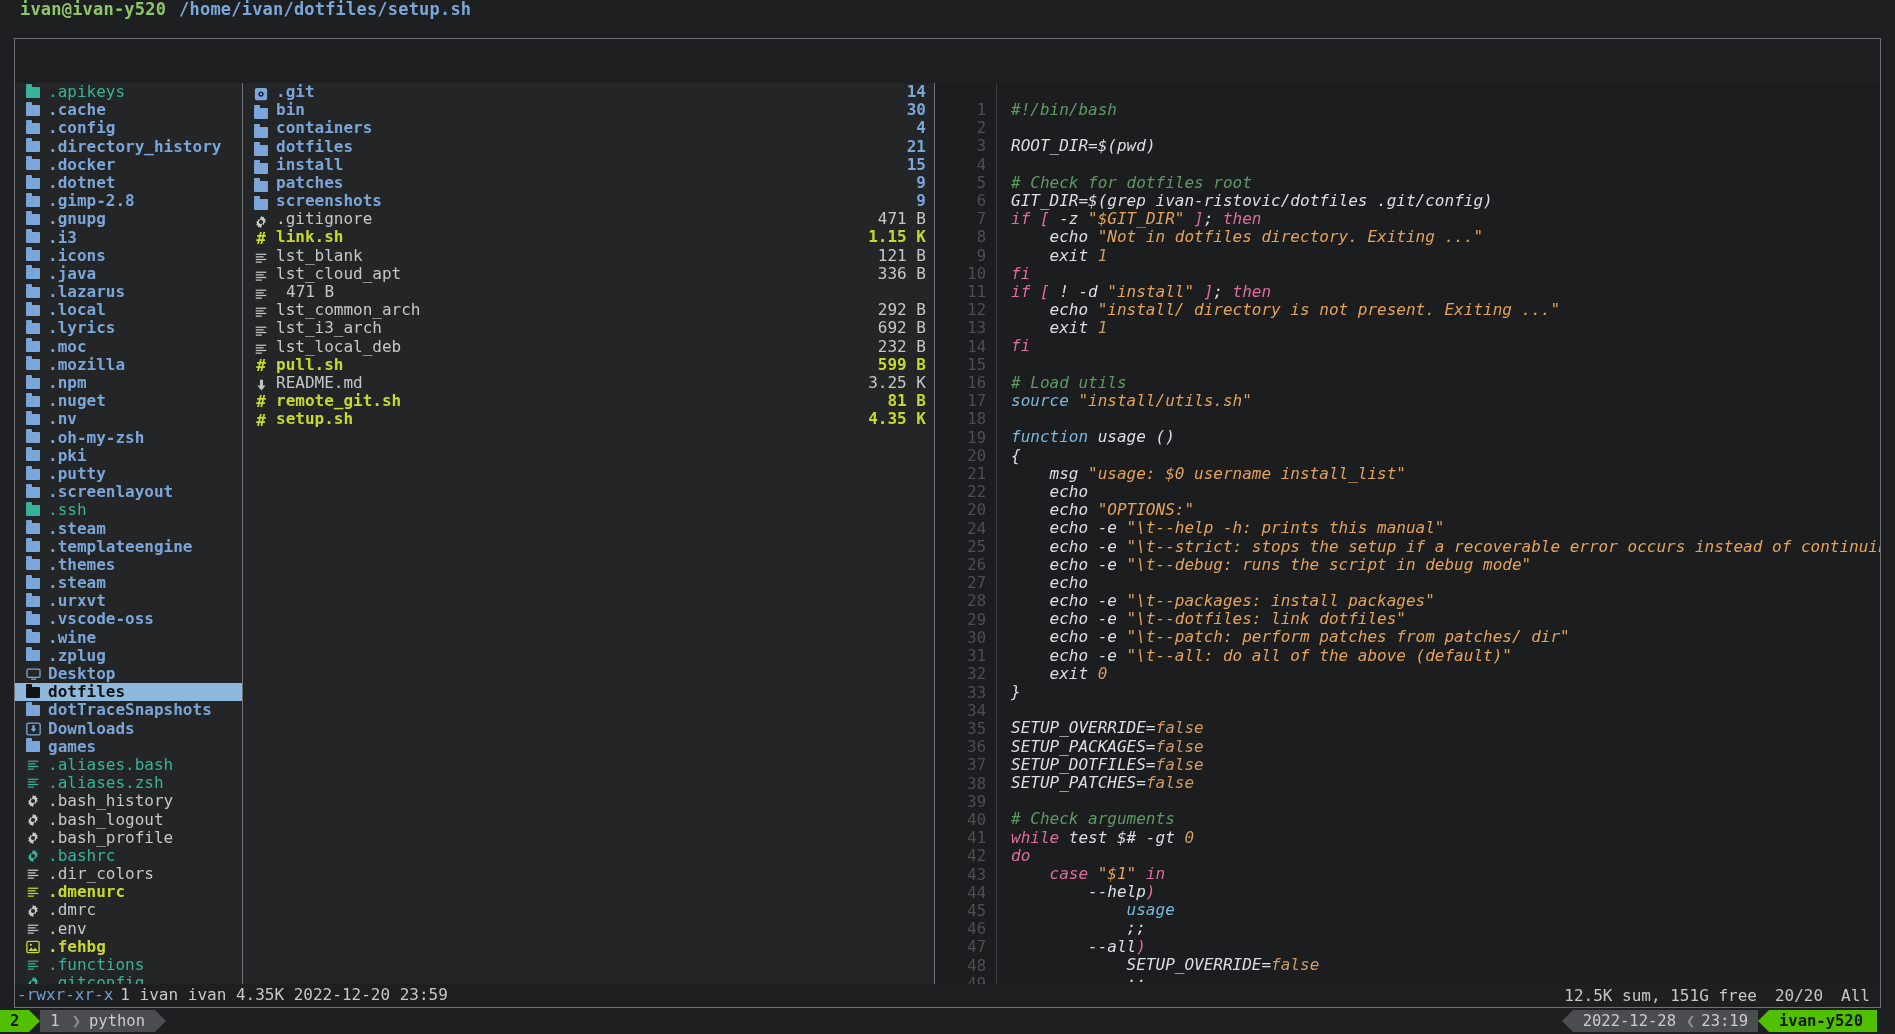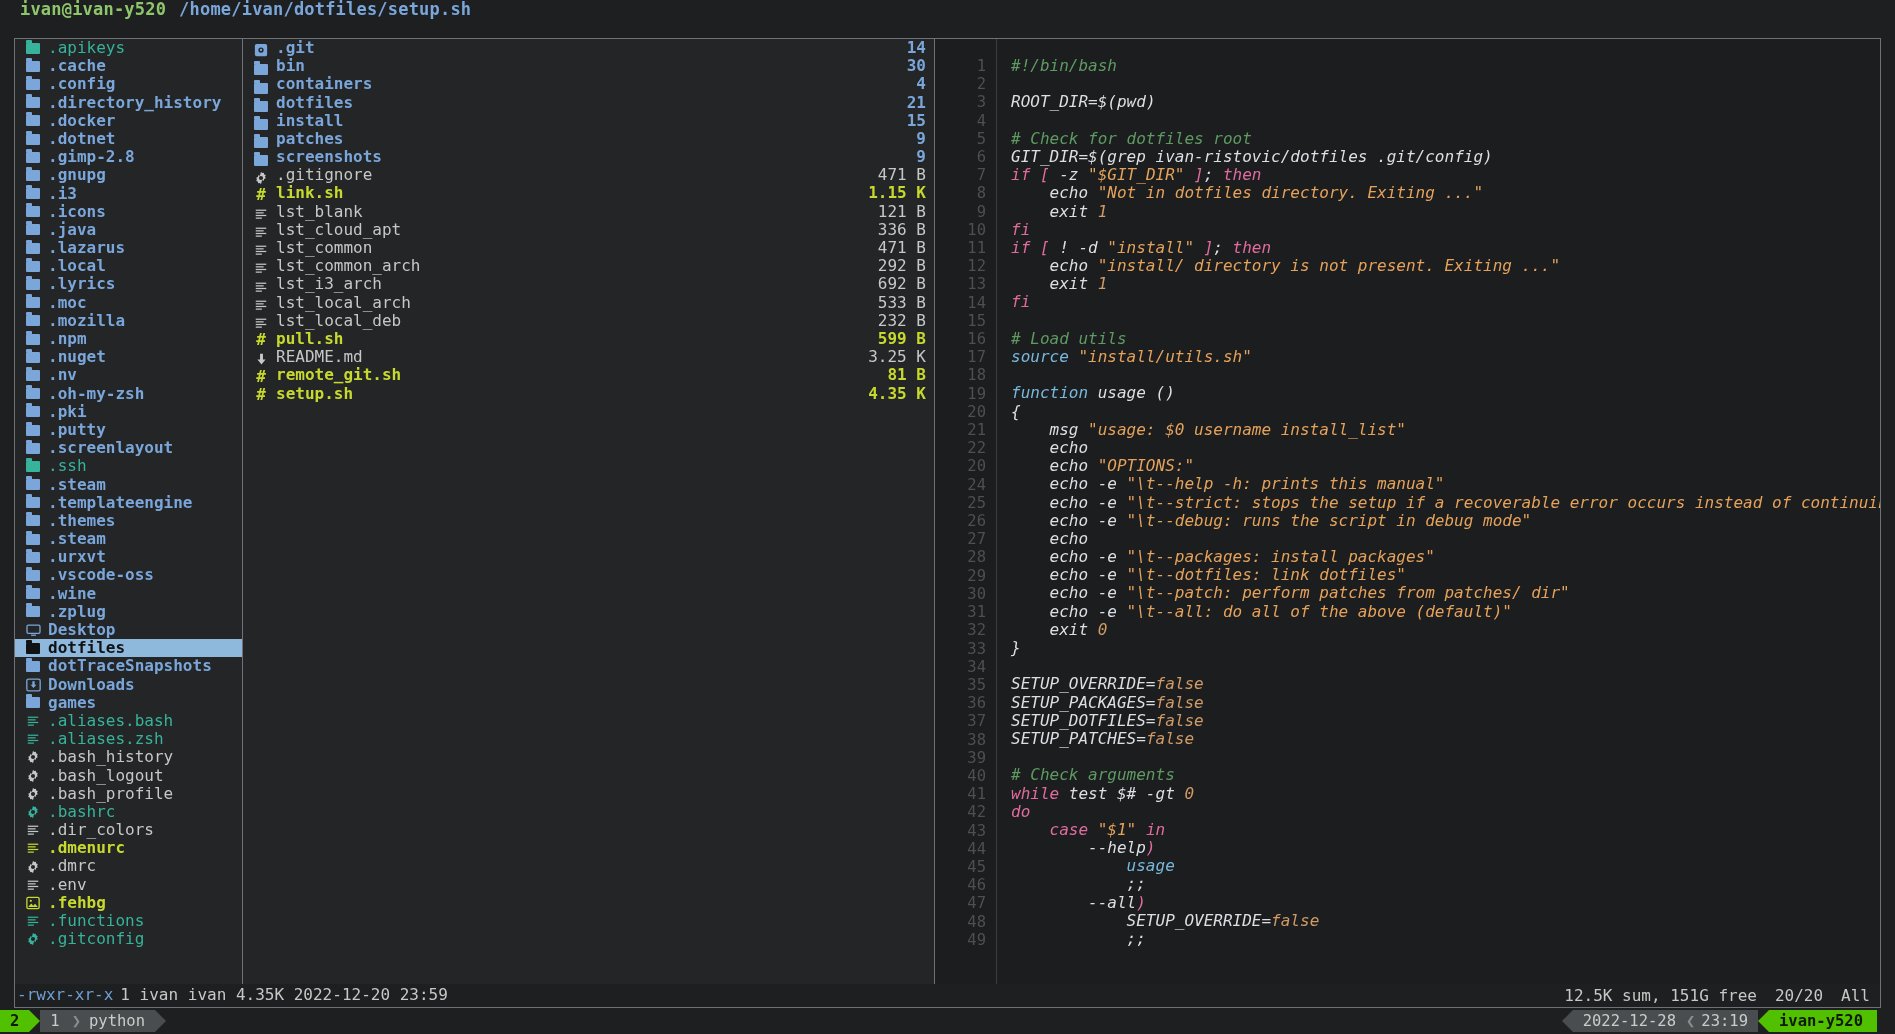--- a/index.html
+++ b/index.html
@@ -52,21 +52,21 @@
   
   .panes{
     flex:1 1 auto;
     display:flex;
     margin:0 14px 0 14px;
     border:1px solid var(--border);
     border-bottom:none;
     min-height:0;
     position:relative;
   }
-  .pane{position:relative;min-height:0;overflow:hidden;background:var(--pane-bg);}
+  .pane{position:relative;min-height:0;overflow:hidden;background:var(--pane-bg);margin-top:44px;}
   .pane.sidebar{flex:0 0 228px;border-right:1px solid var(--border);}
   .pane.filelist{flex:0 0 692px;border-right:1px solid var(--border);}
   .pane.editor{flex:1 1 auto;background:var(--code-bg);display:flex;}
 
   
   .row{
     display:flex;align-items:center;
     height:18.2px;
     padding-left:9px;
     white-space:nowrap;
@@ -673,21 +673,20 @@
           <span class="ic c-grey">
             <svg width="14" height="14" viewBox="0 0 16 16">
               <g fill="currentColor">
                 <rect x="2" y="3" width="12" height="1.4"></rect>
                 <rect x="2" y="6" width="9" height="1.4"></rect>
                 <rect x="2" y="9" width="12" height="1.4"></rect>
                 <rect x="2" y="12" width="7" height="1.4"></rect>
               </g>
             </svg>
           </span>
-          <span class="nm c-grey">lst_common</span>
           <span class="sz c-grey">471 B</span>
         </div>
         <div class="frow ">
           <span class="ic c-grey">
             <svg width="14" height="14" viewBox="0 0 16 16">
               <g fill="currentColor">
                 <rect x="2" y="3" width="12" height="1.4"></rect>
                 <rect x="2" y="6" width="9" height="1.4"></rect>
                 <rect x="2" y="9" width="12" height="1.4"></rect>
                 <rect x="2" y="12" width="7" height="1.4"></rect>
@@ -703,34 +702,20 @@
               <g fill="currentColor">
                 <rect x="2" y="3" width="12" height="1.4"></rect>
                 <rect x="2" y="6" width="9" height="1.4"></rect>
                 <rect x="2" y="9" width="12" height="1.4"></rect>
                 <rect x="2" y="12" width="7" height="1.4"></rect>
               </g>
             </svg>
           </span>
           <span class="nm c-grey">lst_i3_arch</span>
           <span class="sz c-grey">692 B</span>
-        </div>
-        <div class="frow ">
-          <span class="ic c-grey">
-            <svg width="14" height="14" viewBox="0 0 16 16">
-              <g fill="currentColor">
-                <rect x="2" y="3" width="12" height="1.4"></rect>
-                <rect x="2" y="6" width="9" height="1.4"></rect>
-                <rect x="2" y="9" width="12" height="1.4"></rect>
-                <rect x="2" y="12" width="7" height="1.4"></rect>
-              </g>
-            </svg>
-          </span>
-          <span class="nm c-grey">lst_local_arch</span>
-          <span class="sz c-grey">533 B</span>
         </div>
         <div class="frow ">
           <span class="ic c-grey">
             <svg width="14" height="14" viewBox="0 0 16 16">
               <g fill="currentColor">
                 <rect x="2" y="3" width="12" height="1.4"></rect>
                 <rect x="2" y="6" width="9" height="1.4"></rect>
                 <rect x="2" y="9" width="12" height="1.4"></rect>
                 <rect x="2" y="12" width="7" height="1.4"></rect>
               </g>

